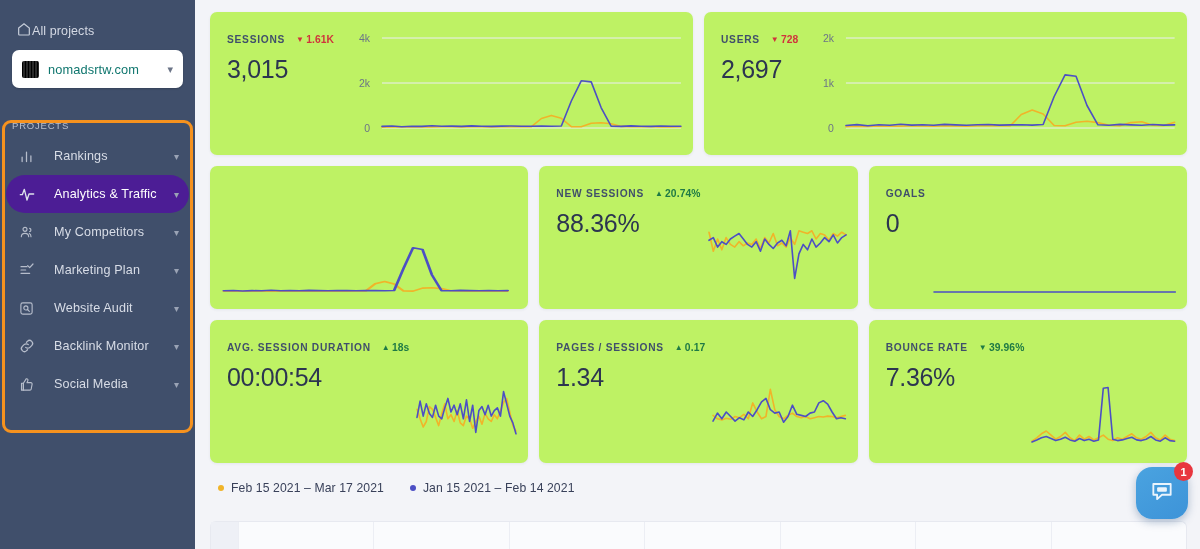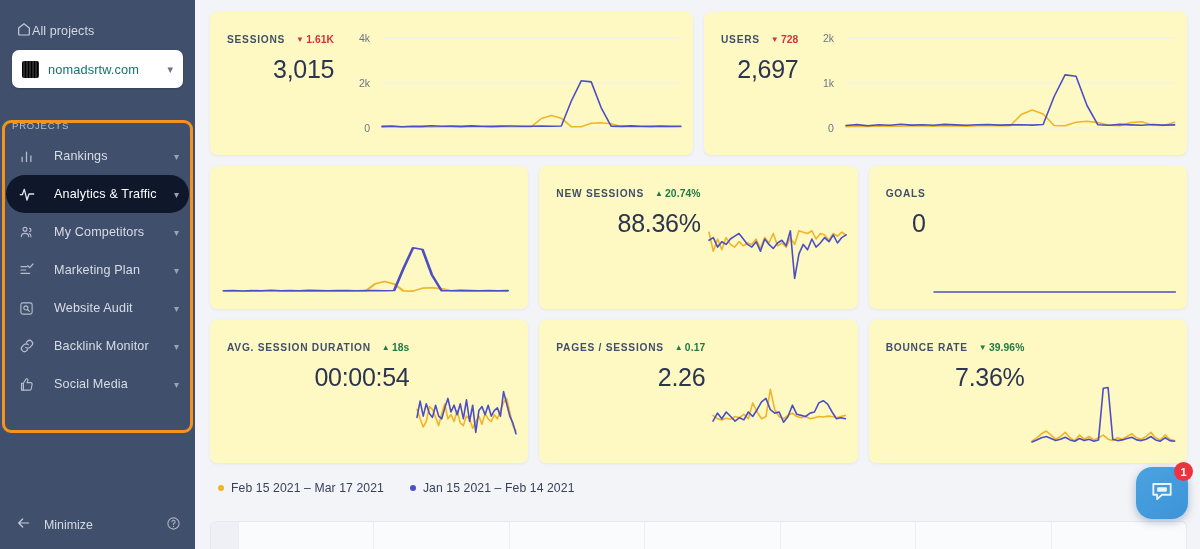--- a/index.html
+++ b/index.html
@@ -57,21 +57,21 @@
     text-transform: uppercase; font-weight: 400; margin-top: 16px;
   }
 
   .nav { display: flex; flex-direction: column; padding: 0 6px; }
   .nav-item {
     display: flex; align-items: center;
     height: 38px; padding: 0 10px 0 12px;
     gap: 12px; border-radius: 19px;
     cursor: pointer; position: relative;
   }
-  .nav-item.active { background: #0f172a; }
+  .nav-item.active { background: #4c1d95; }
   .nav-item .nv-ico { width: 17px; height: 17px; flex: 0 0 17px; display:flex; align-items:center; justify-content:center; color:#b6bdcb;}
   .nav-item .nv-lbl { font-size: 12.6px; color: #d8dde7; flex: 1 1 auto; letter-spacing: .15px; margin-left: 7px;}
   .nav-item.active .nv-lbl { color: #ffffff; }
   .nav-item .nv-chev { color: #9aa3b5; font-size: 10px; }
 
   .side-bottom {
     margin-top: auto; height: 48px;
     display: flex; align-items: center; gap: 12px;
     padding: 0 14px 0 16px;
   }
@@ -81,25 +81,24 @@
   
   #main {
     flex: 1 1 auto; height: 549px;
     background: #f3f4f8;
     padding: 12px 13px 0 15px;
     overflow: hidden;
     position: relative;
   }
   .row { display: flex; gap: 11px; margin-bottom: 11px; }
   .card {
-    background: #fef9c3; border-radius: 7px;
+    background: #bef264; border-radius: 7px;
     box-shadow: 0 1px 3px rgba(40,50,80,.07);
     position: relative;
     display: flex;
-    text-align: right;
   }
   .row1 .card { flex: 1 1 0; height: 143px; }
   .row2 .card, .row3 .card { flex: 1 1 0; height: 143px; }
 
   .card-left { padding: 20px 0 0 17px; flex: 0 0 auto; min-width: 0; }
   .k-head { display: flex; align-items: center; gap: 11px; height: 14px;}
   .k-title {
     font-size: 10.2px; letter-spacing: .75px; color: #404f6b;
     text-transform: uppercase; font-weight: 700; white-space: nowrap;
   }
@@ -251,35 +250,20 @@
             <path d="M7 21V10l4.5-7a2 2 0 0 1 2.7 2.6L12.8 9H19a2 2 0 0 1 2 2.3l-1.3 7A2.4 2.4 0 0 1 17.3 21z"></path>
             <path d="M7 10H4v11h3z"></path>
           </svg>
         </span>
         <span class="nv-lbl">Social Media</span>
         <span class="nv-chev">▾</span>
       </div>
 
     </nav>
 
-    <div class="side-bottom">
-      <span class="nv-ico">
-        <svg width="16" height="16" viewBox="0 0 24 24" fill="none" stroke="#c6cdda" stroke-width="1.8" stroke-linecap="round" stroke-linejoin="round">
-          <path d="M19 12H5M10 6l-6 6 6 6"></path>
-        </svg>
-      </span>
-      <span class="mini-lbl">Minimize</span>
-      <span class="help-ico">
-        <svg width="15" height="15" viewBox="0 0 24 24" fill="none" stroke="#aeb6c6" stroke-width="1.7">
-          <circle cx="12" cy="12" r="9"></circle>
-            <path d="M9.6 9.2a2.5 2.5 0 1 1 3.4 2.3c-.7.3-1 .9-1 1.6v.4" stroke-linecap="round"></path>
-          <circle cx="12" cy="16.6" r=".9" fill="#aeb6c6" stroke="none"></circle>
-        </svg>
-      </span>
-    </div>
   </aside>
 
   <main id="main">
 
     <div class="row row1">
       <div class="card">
         <div class="card-left">
           <div class="k-head">
             <span class="k-title">SESSIONS</span>
             <span class="k-delta down"><span class="k-arrow">▼</span><span>1.61K</span></span>
@@ -380,21 +364,21 @@
             </svg>
           </div>
       </div>
 
       <div class="card">
         <div class="card-left">
           <div class="k-head">
             <span class="k-title">PAGES / SESSIONS</span>
             <span class="k-delta up"><span class="k-arrow">▲</span><span>0.17</span></span>
           </div>
-          <div class="k-value">2.26</div>
+          <div class="k-value">1.34</div>
         </div>
         <div class="card-chart">
             <svg viewBox="0 0 152 143" preserveAspectRatio="none">
               <path d="M8.0 95.4 L12.4 98.8 L16.8 99.9 L21.2 98.3 L25.6 99.3 L30.0 96.5 L34.4 97.7 L38.8 94.3 L43.2 98.8 L47.6 82.9 L52.0 92.0 L56.4 98.8 L60.8 96.5 L65.2 69.3 L69.6 89.7 L74.0 96.5 L78.4 98.8 L82.8 95.4 L87.2 93.1 L91.6 96.5 L96.0 97.7 L100.4 96.5 L104.8 98.8 L109.2 97.7 L113.6 96.5 L118.0 97.0 L122.4 96.1 L126.8 96.5 L131.2 97.7 L135.6 96.5 L140.0 95.4" fill="none" stroke="#f0b429" stroke-width="1.6" stroke-linejoin="round" stroke-linecap="round"></path>
               <path d="M8.0 101.1 L12.4 93.1 L16.8 98.8 L21.2 92.0 L25.6 96.5 L30.0 101.1 L34.4 97.7 L38.8 99.9 L43.2 92.0 L47.6 96.5 L52.0 89.7 L56.4 81.8 L60.8 78.4 L65.2 89.7 L69.6 93.1 L74.0 92.0 L78.4 102.2 L82.8 96.5 L87.2 85.2 L91.6 94.3 L96.0 95.4 L100.4 96.5 L104.8 93.1 L109.2 92.0 L113.6 82.9 L118.0 80.7 L122.4 84.1 L126.8 92.0 L131.2 98.8 L135.6 97.7 L140.0 98.8" fill="none" stroke="#4c4fc4" stroke-width="1.6" stroke-linejoin="round" stroke-linecap="round"></path>
             </svg>
           </div>
       </div>
 
       <div class="card">

